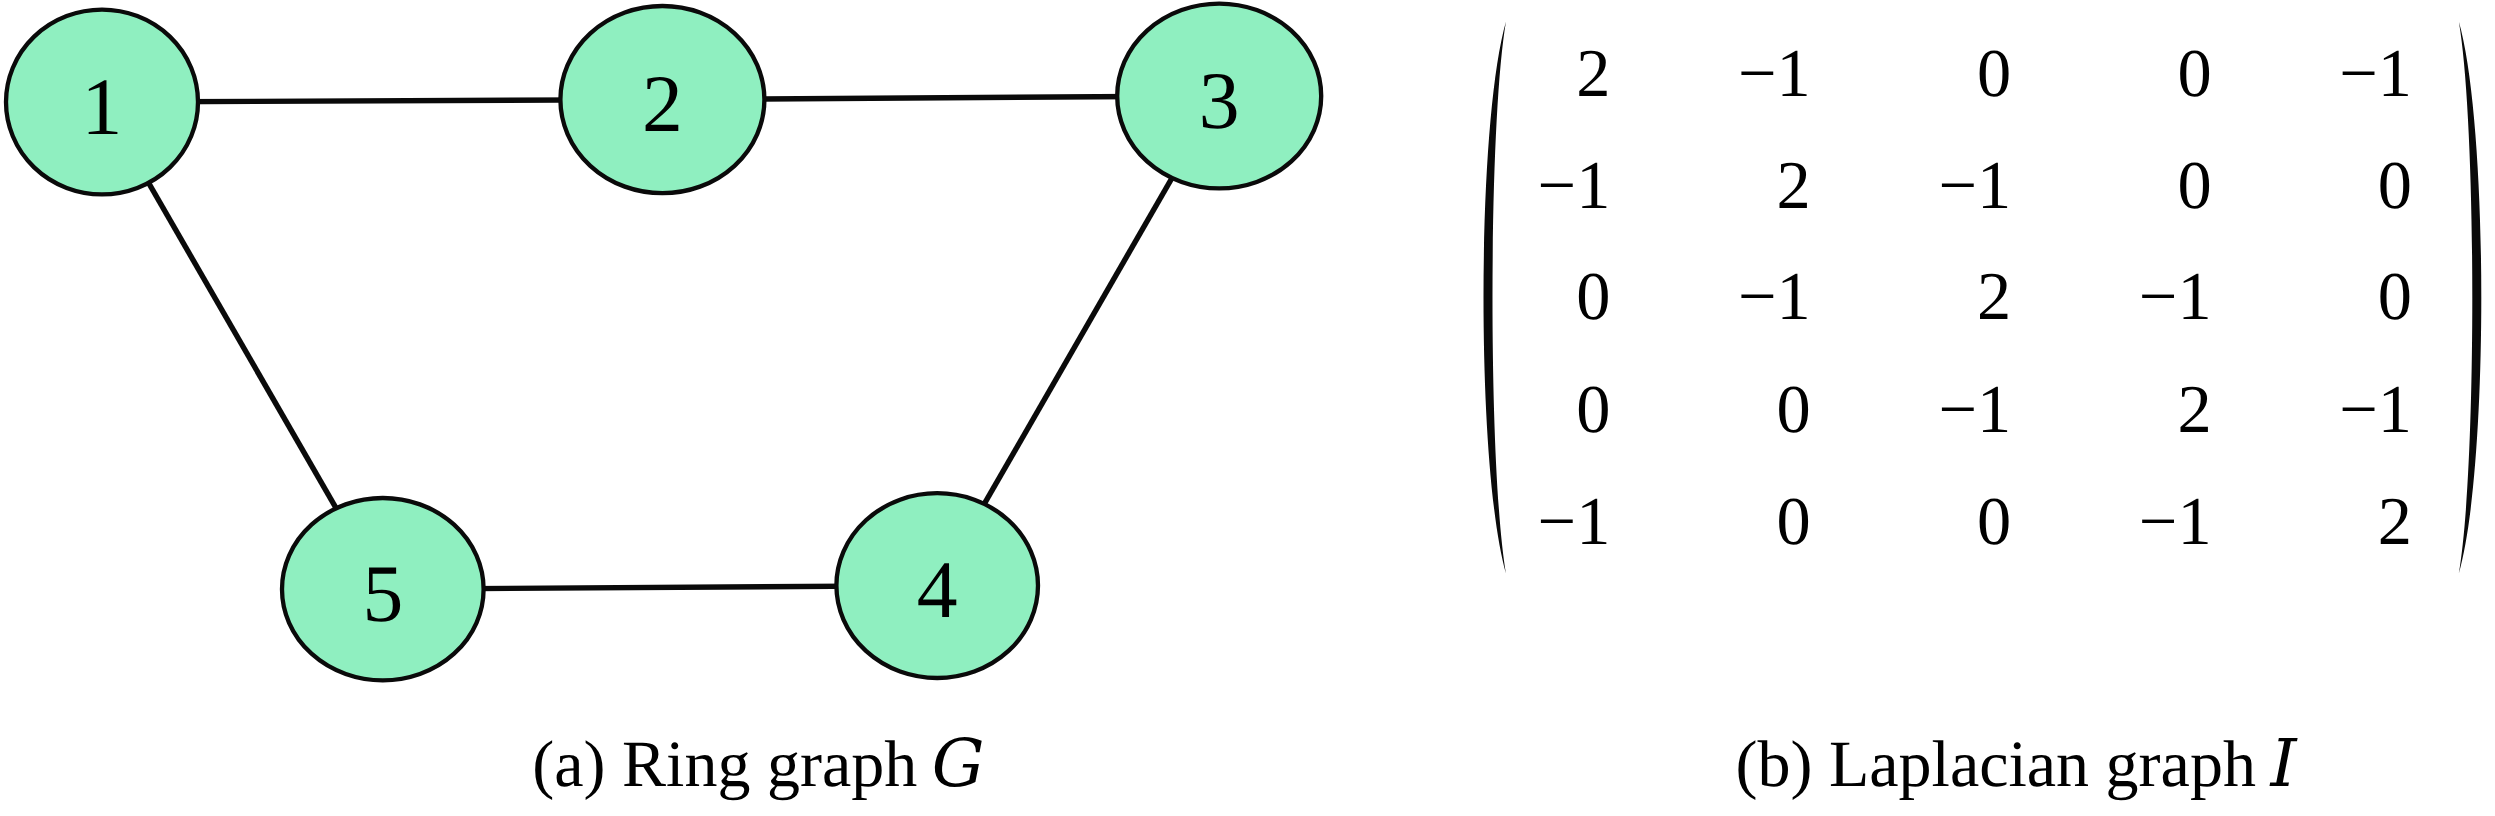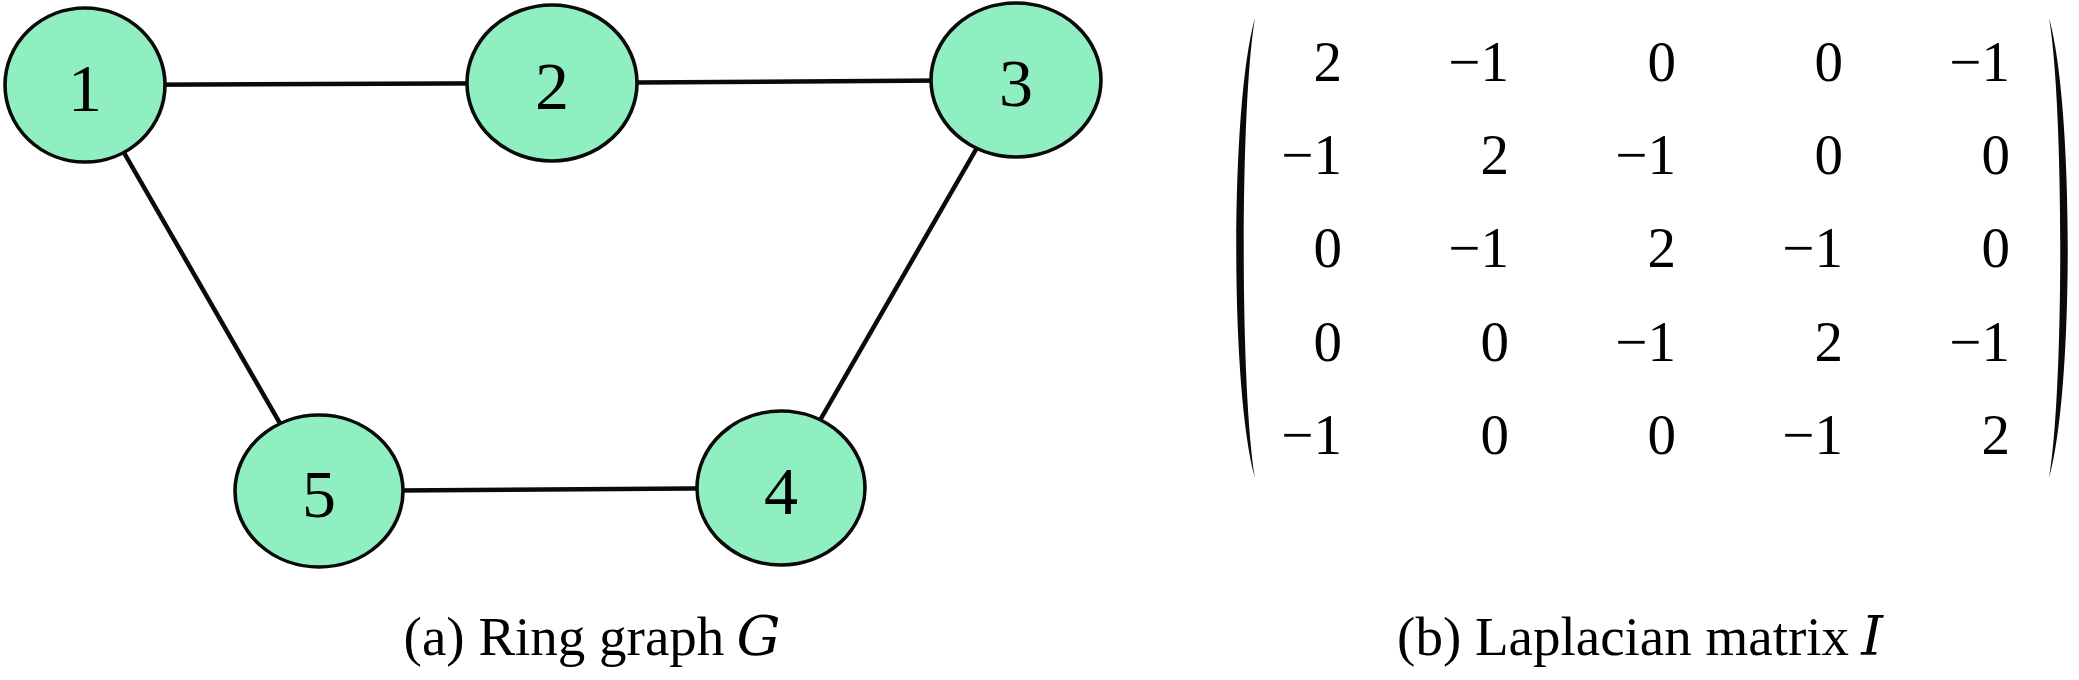--- a/index.html
+++ b/index.html
@@ -14,21 +14,21 @@
   
   .paren{position:absolute;top:15px;width:34px;height:466px;}
   #paren-left{left:1224px;}
   #paren-right{left:2046px;}
   #laplacian-grid{position:absolute;left:1258px;top:15px;display:grid;
                   grid-template-columns:84px 167px 167px 167px 167px;
                   grid-auto-rows:93.2px;}
   .m-cell{display:flex;align-items:center;justify-content:flex-end;
           font-size:57px;line-height:1;letter-spacing:0;}
   
-  .caption{position:absolute;top:606px;font-size:55px;line-height:1.1;text-align:center;white-space:nowrap;}
+  .caption{position:absolute;top:606px;font-size:55px;line-height:1.1;text-align:center;white-space:nowrap;padding-left:40px;}
   #caption-a{left:0;width:1184px;}
   #caption-b{left:1160px;width:960px;}
   .cal-symbol{font-style:italic;margin-left:0.22em;font-family:"DejaVu Serif","Liberation Serif",serif;}
 </style>
 </head>
 <body>
 
 <div id="figure">
 
   <svg id="graph-svg" width="1105" height="585" viewBox="0 0 1105 585">
@@ -92,16 +92,16 @@
     </div>
 
   <svg id="paren-right" class="paren" width="34" height="466" viewBox="0 0 34 466">
     <path d="M3,3 C28,90 28,376 3,463 C18,376 18,90 3,3 Z" fill="#0a0a0a"></path>
   </svg>
 
   <div id="caption-a" class="caption">
     <span>(a) Ring graph</span><span class="cal-symbol">G</span>
   </div>
   <div id="caption-b" class="caption">
-    <span>(b) Laplacian matrix</span><span class="cal-symbol">I</span>
+    <span>(b) Laplacian graph</span><span class="cal-symbol">I</span>
   </div>
 
 </div>
 
 </body></html>

